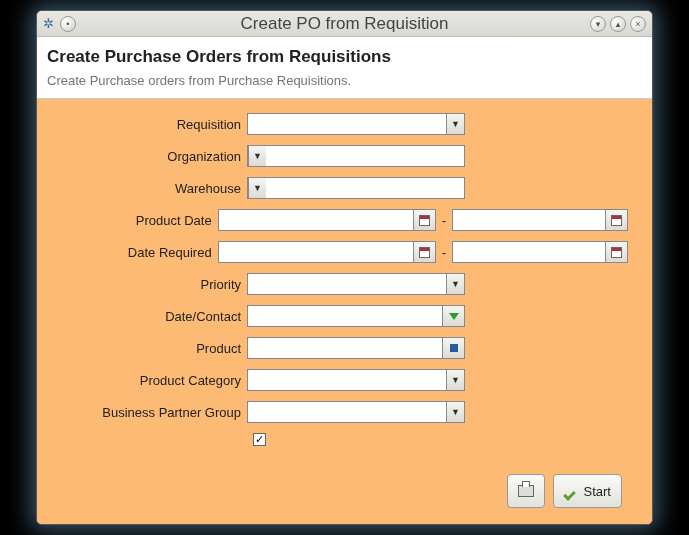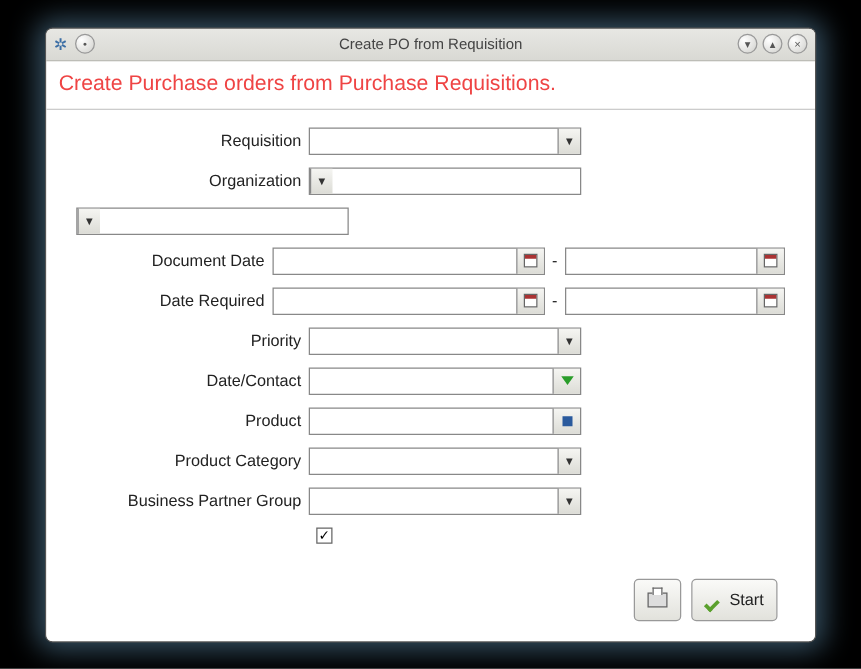--- a/index.html
+++ b/index.html
@@ -35,21 +35,21 @@
     display: flex;
     align-items: center;
     padding: 0 6px;
     position: relative;
   }
   .tb-left { display: flex; align-items: center; gap: 6px; }
   .tb-center {
     position: absolute;
     left: 0; right: 0;
     text-align: center;
-    font-size: 12px;
+    font-size: 17px;
     color: #444;
     pointer-events: none;
   }
   .tb-right { margin-left: auto; display: flex; gap: 4px; }
   .tb-btn {
     width: 16px; height: 16px;
     border-radius: 50%;
     border: 1px solid #999;
     background: radial-gradient(circle at 30% 30%, #fff, #d0d0cc);
     display: flex; align-items: center; justify-content: center;
@@ -60,26 +60,26 @@
     background: #fff;
     padding: 8px 10px 4px 10px;
   }
   .hdr-title {
     font-size: 17px;
     font-weight: bold;
     margin: 2px 0 6px 0;
     color: #222;
   }
   .hdr-desc {
-    font-size: 17px;
-    color: #ef4444;
+    font-size: 13px;
+    color: #737373;
     margin-bottom: 6px;
   }
   .form-area {
-    background: #ffffff;
+    background: #fdba74;
     border-top: 1px solid #ccc;
     padding: 14px 24px 12px 24px;
   }
   .form-row {
     display: flex;
     align-items: center;
     margin-bottom: 10px;
   }
   .form-label {
     width: 186px;
@@ -239,20 +239,21 @@
       </div>
       <div class="tb-center">Create PO from Requisition</div>
       <div class="tb-right">
         <span class="tb-btn">▾</span>
         <span class="tb-btn">▴</span>
         <span class="tb-btn">×</span>
       </div>
     </div>
 
     <div class="content">
+      <div class="hdr-title">Create Purchase Orders from Requisitions</div>
       <div class="hdr-desc">Create Purchase orders from Purchase Requisitions.</div>
     </div>
 
     <div class="form-area">
 
       <div class="form-row">
         <div class="form-label">Requisition</div>
         <div class="form-field">
           <div class="combo">
             <div class="combo-value"></div>
@@ -264,29 +265,30 @@
       <div class="form-row">
         <div class="form-label">Organization</div>
         <div class="form-field">
           <div class="combo">
             <div class="combo-btn">▼</div>
           </div>
         </div>
       </div>
 
       <div class="form-row">
-        <div class="form-field">
-          <div class="combo">
-            <div class="combo-btn">▼</div>
-          </div>
-        </div>
-      </div>
-
-      <div class="form-row">
-        <div class="form-label">Document Date</div>
+        <div class="form-label">Warehouse</div>
+        <div class="form-field">
+          <div class="combo">
+            <div class="combo-btn">▼</div>
+          </div>
+        </div>
+      </div>
+
+      <div class="form-row">
+        <div class="form-label">Product Date</div>
         <div class="form-field">
           <div class="combo date-input">
             <div class="combo-value"></div>
             <div class="date-btn">
                 <div class="cal-icon"></div>
               </div>
           </div>
           <span class="dash">-</span>
           <div class="combo date-input2">
             <div class="combo-value"></div>

